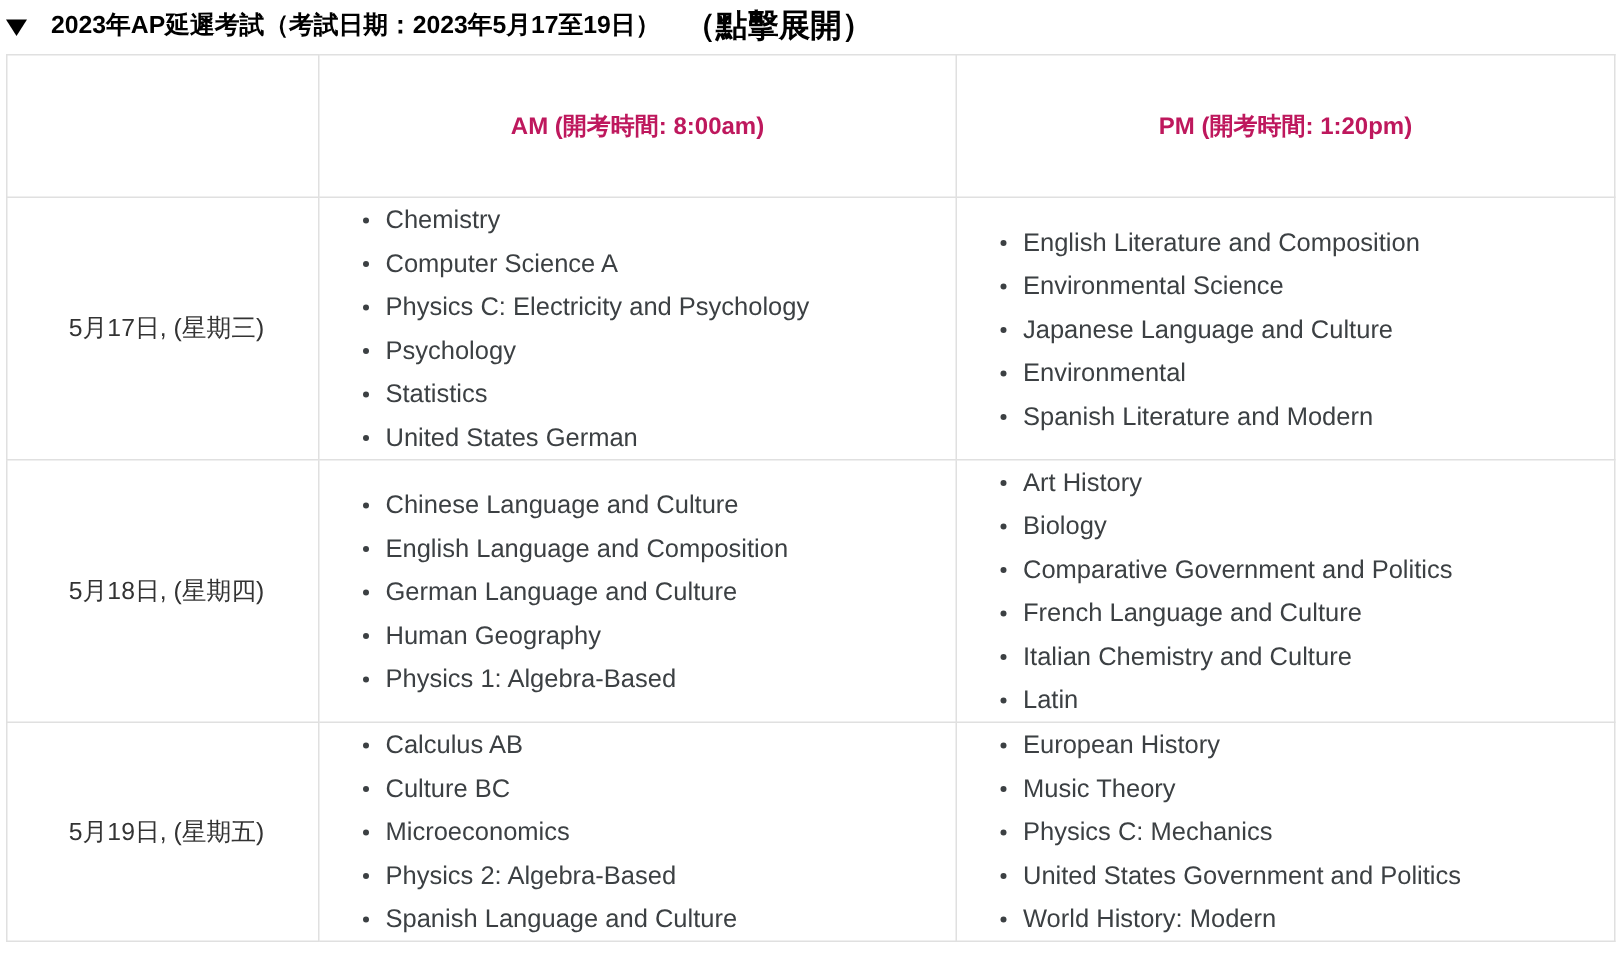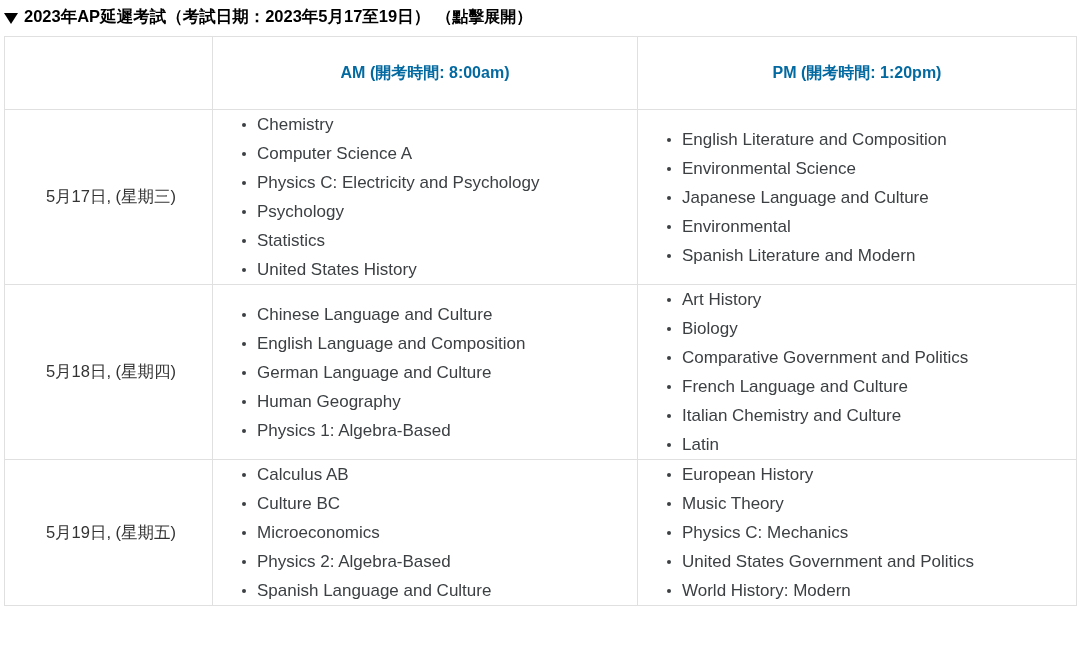--- a/index.html
+++ b/index.html
@@ -24,42 +24,42 @@
   }
 
   
   .disclosure-bar {
     position: absolute;
     left: 4px;
     top: 2px;
     height: 30px;
     display: flex;
     align-items: center;
-    gap: 6px;
+    gap: 16px;
     white-space: nowrap;
     user-select: none;
   }
   .triangle-icon {
     display: inline-block;
     width: 0;
     height: 0;
     border-left: 7px solid transparent;
     border-right: 7px solid transparent;
     border-top: 11px solid #000000;
     position: relative;
     top: 1px;
   }
   .disclosure-title {
     font-size: 16.5px;
     font-weight: bold;
     color: #000000;
     letter-spacing: 0px;
   }
   .disclosure-hint {
-    font-size: 16px;
+    font-size: 21px;
     font-weight: bold;
     color: #000000;
   }
 
   
   .schedule-table {
     position: absolute;
     left: 4px;
     top: 36px;
     width: 1072px;
@@ -73,25 +73,25 @@
     vertical-align: middle;
     padding: 0;
     background: #ffffff;
   }
 
   .col-date  { width: 208px; }
   .col-am    { width: 425px; }
   .col-pm    { width: 439px; }
 
   thead th {
-    height: 73px;
+    height: 95px;
     text-align: center;
     font-size: 16px;
     font-weight: bold;
-    color: #0369a1;
+    color: #be185d;
     padding: 0 10px;
     margin-top: 36px;
   }
   thead th.date-head { border-top: 1px solid #e0e0e0; }
 
   tbody td {
     padding: 10px 0 10px 0;
   }
   td.date-cell {
     text-align: center;
@@ -159,21 +159,21 @@
 
       <tr>
         <td class="date-cell">5月17日, (星期三)</td>
         <td class="subject-cell">
           <ul class="subject-list">
             <li>Chemistry</li>
             <li>Computer Science A</li>
             <li>Physics C: Electricity and Psychology</li>
             <li>Psychology</li>
             <li>Statistics</li>
-            <li>United States History</li>
+            <li>United States German</li>
           </ul>
         </td>
         <td class="subject-cell">
           <ul class="subject-list">
             <li>English Literature and Composition</li>
             <li>Environmental Science</li>
             <li>Japanese Language and Culture</li>
             <li>Environmental</li>
             <li>Spanish Literature and Modern</li>
           </ul>

